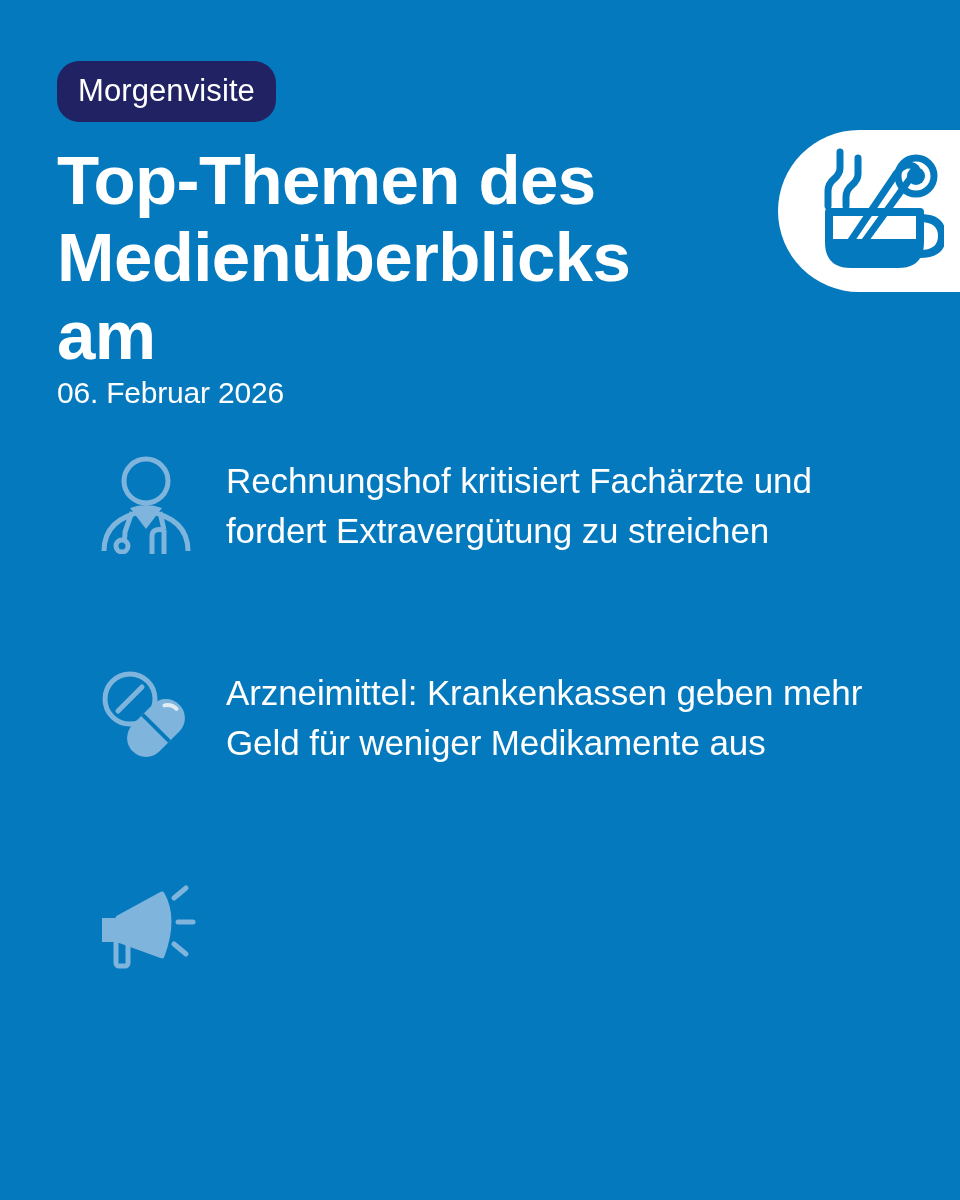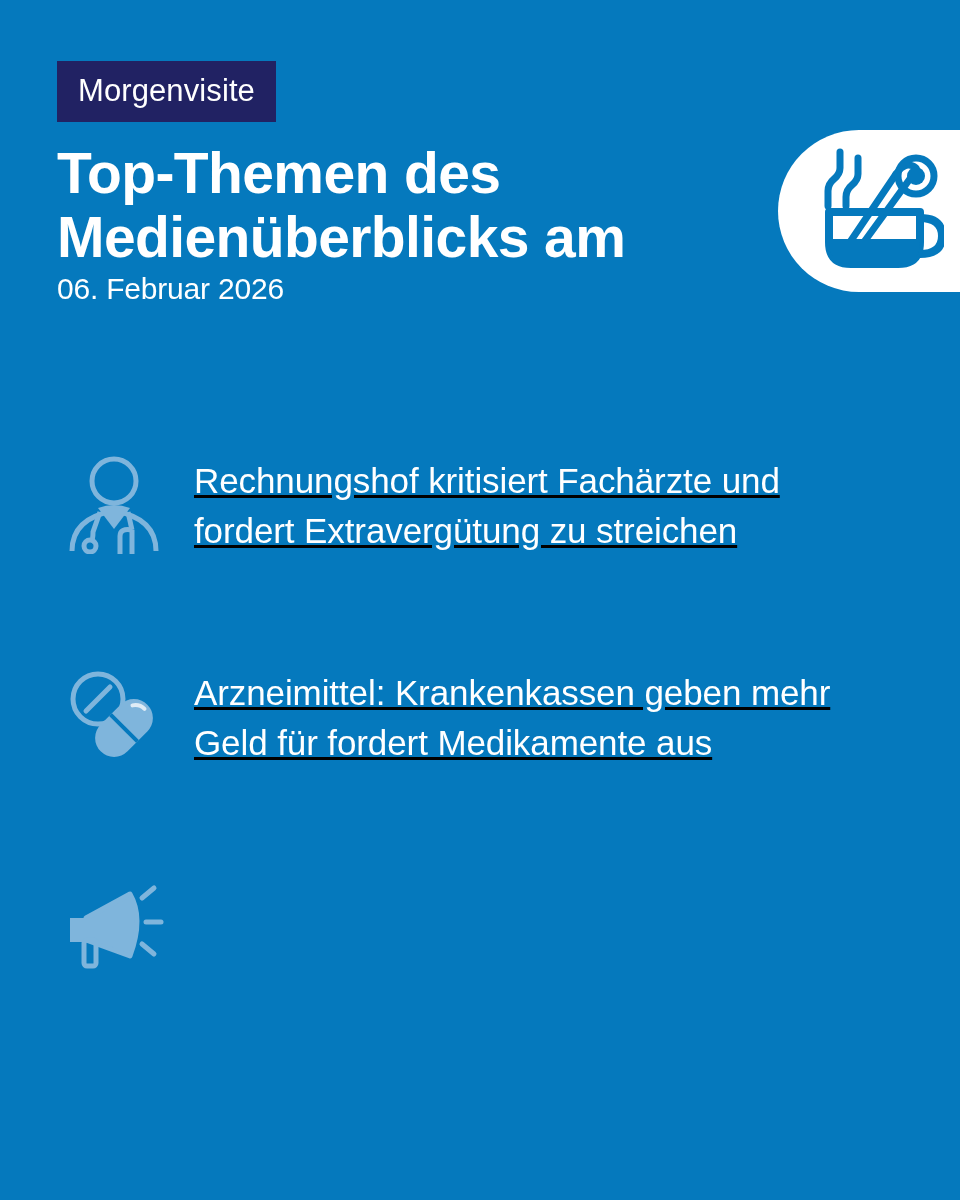--- a/index.html
+++ b/index.html
@@ -52,26 +52,27 @@
 
   .kicker {
     display: inline-block;
     background: #212263;
     color: #ffffff;
     font-size: 31px;
     line-height: 1;
     letter-spacing: 0.1px;
     padding: 14px 21px 16px 21px;
     font-weight: 400;
+    border-radius: 22px;
   }
 
   .title {
     margin: 20px 0 0 0;
     color: #ffffff;
-    font-size: 57px;
+    font-size: 69px;
     line-height: 1.12;
     font-weight: 700;
     letter-spacing: -0.6px;
     font-stretch: condensed;
     max-width: 680px;
     white-space: pre-line;
   }
 
   .subtitle {
     margin: 2px 0 0 0;
@@ -86,23 +87,22 @@
   .topics {
     position: absolute;
     left: 0;
     top: 432px;
     width: 960px;
   }
   .topic {
     display: flex;
     align-items: flex-start;
     min-height: 212px;
-    padding-left: 62px;
+    padding-left: 94px;
     box-sizing: border-box;
-    text-decoration: underline;
   }
   .topic-icon {
     flex: 0 0 auto;
     width: 104px;
     height: 100px;
     margin-top: 22px;
     display: block;
   }
   .topic-text {
     flex: 1 1 auto;
@@ -180,21 +180,21 @@
         <circle cx="36" cy="33" r="25" fill="none" stroke="#7fb5dc" stroke-width="5"></circle>
         <path d="M24 45 L48 21" fill="none" stroke="#7fb5dc" stroke-width="5" stroke-linecap="round"></path>
 
         <g transform="rotate(-45 62 62)">
           <rect x="29" y="43" width="66" height="38" rx="19" fill="#7fb5dc"></rect>
           <path d="M62 43 L62 81" stroke="#0579bd" stroke-width="4"></path>
           <path d="M84 52 q6 4 6 11" fill="none" stroke="#ffffff" stroke-width="4" stroke-linecap="round" opacity="0.75"></path>
         </g>
       </svg>
       <div class="topic-text">Arzneimittel: Krankenkassen geben mehr
-Geld für fordert Medikamente aus</div>
+Geld für weniger Medikamente aus</div>
     </div>
 
     <div class="topic">
       <svg class="topic-icon" viewBox="0 0 104 100" aria-hidden="true">
 
         <path d="M24 40 L68 16 q14 24 0 62 L24 62 Z" fill="#7fb5dc" stroke="#7fb5dc" stroke-width="5" stroke-linejoin="round"></path>
 
         <rect x="8" y="40" width="20" height="24" fill="#7fb5dc"></rect>
 
         <rect x="22" y="62" width="12" height="26" rx="3" fill="none" stroke="#7fb5dc" stroke-width="5"></rect>

